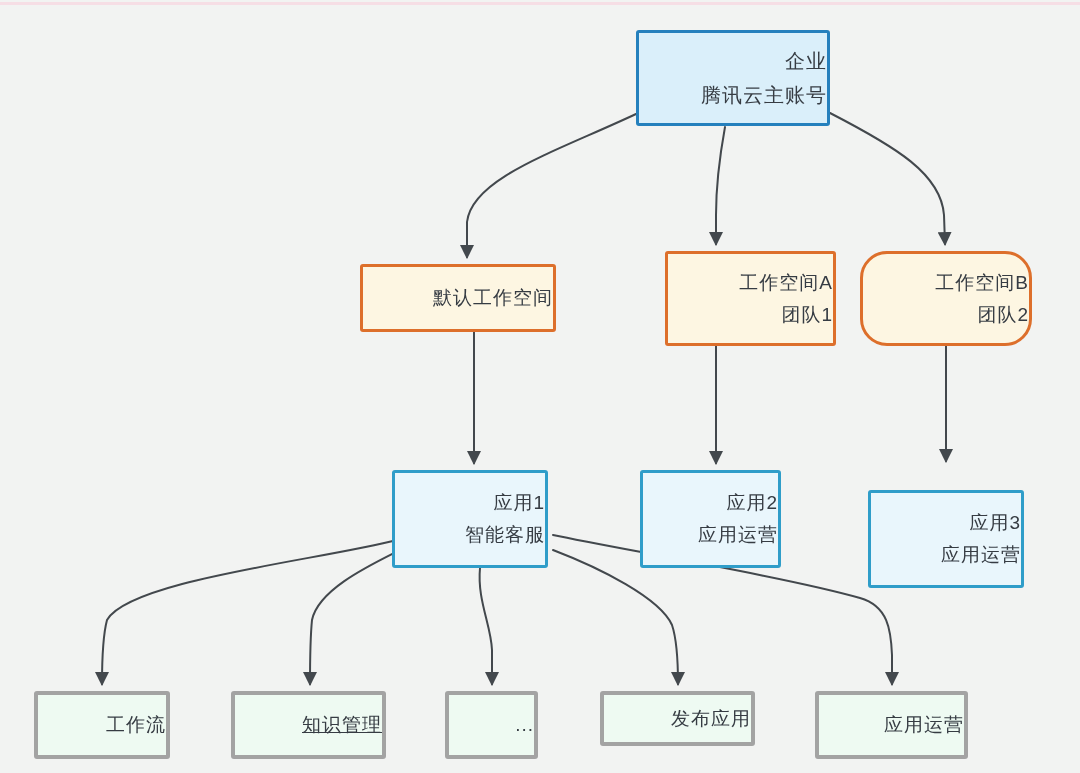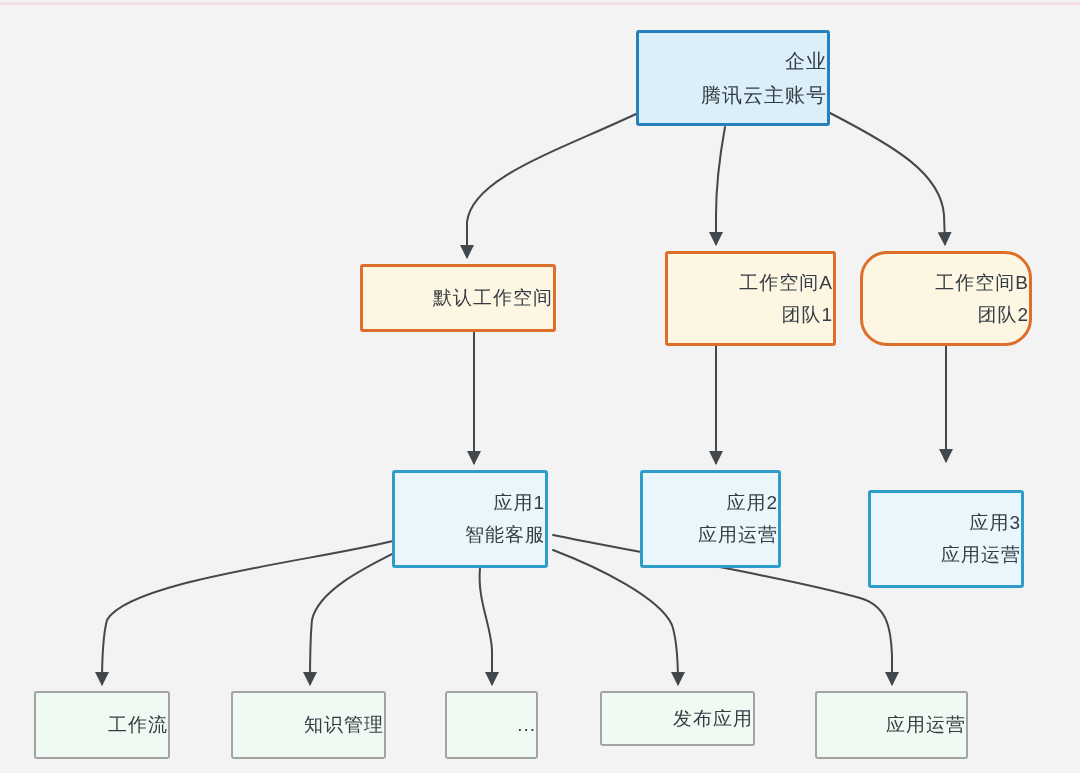--- a/index.html
+++ b/index.html
@@ -27,23 +27,23 @@
     font-size: 20px; line-height: 34px;
   }
   .node-workspace { background: #fdf6e2; border: 3px solid #dd6f2b; }
   .node-default-workspace { left: 360px; top: 264px; width: 196px; height: 68px; }
   .node-workspace-a { left: 665px; top: 251px; width: 171px; height: 95px; }
   .node-workspace-b { left: 860px; top: 251px; width: 172px; height: 95px; border-radius: 27px; }
   .node-app { background: #e9f6fc; border: 3px solid #2f9dc9; }
   .node-app1 { left: 392px; top: 470px; width: 156px; height: 98px; }
   .node-app2 { left: 640px; top: 470px; width: 141px; height: 98px; }
   .node-app3 { left: 868px; top: 452px; width: 156px; height: 98px; margin-top: 38px; }
-  .node-feature { background: #eefaf2; border: 2px solid #a3a3a3; }
+  .node-feature { background: #eefaf2; border: 4px solid #a3a3a3; }
   .node-workflow { left: 34px; top: 691px; width: 136px; height: 68px; }
-  .node-knowledge { left: 231px; top: 691px; width: 155px; height: 68px; }
+  .node-knowledge { left: 231px; top: 691px; width: 155px; height: 68px; text-decoration: underline; }
   .node-ellipsis { left: 445px; top: 691px; width: 93px; height: 68px; }
   .node-publish { left: 600px; top: 691px; width: 155px; height: 55px; }
   .node-app-ops { left: 815px; top: 691px; width: 153px; height: 68px; }
 </style>
 </head>
 <body>
 
 <div class="canvas">
   <div class="top-strip"></div>
 

